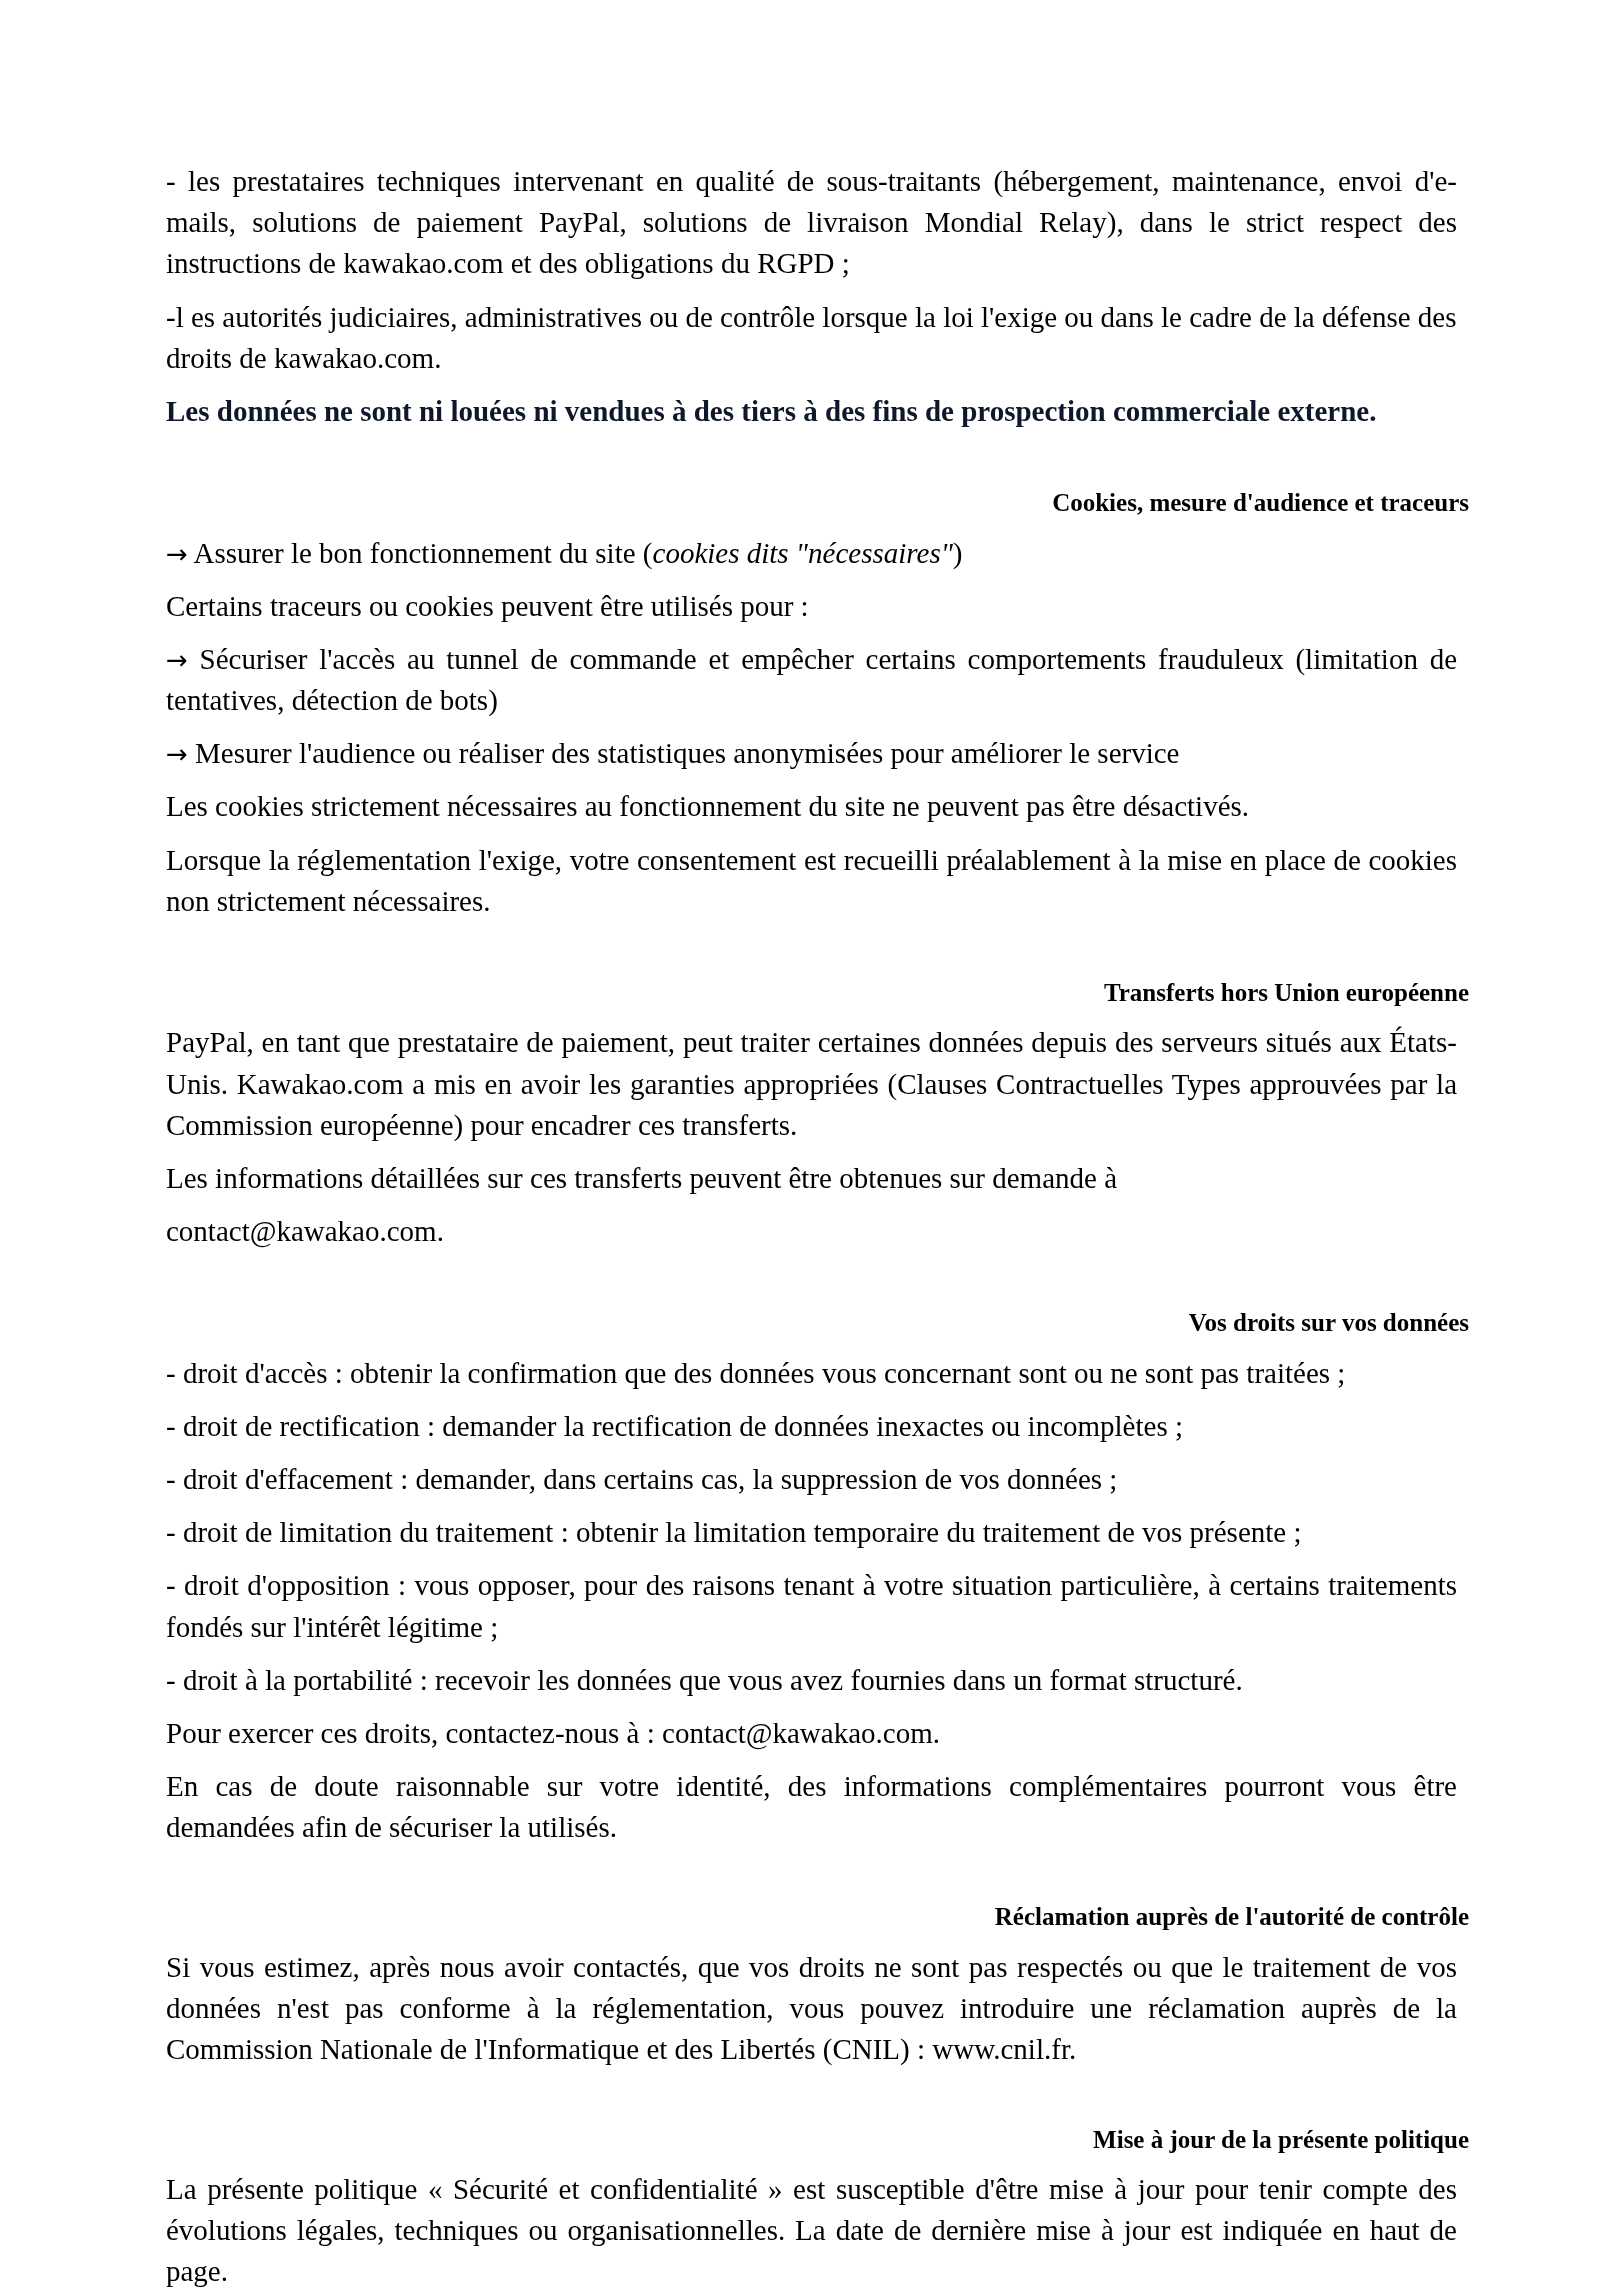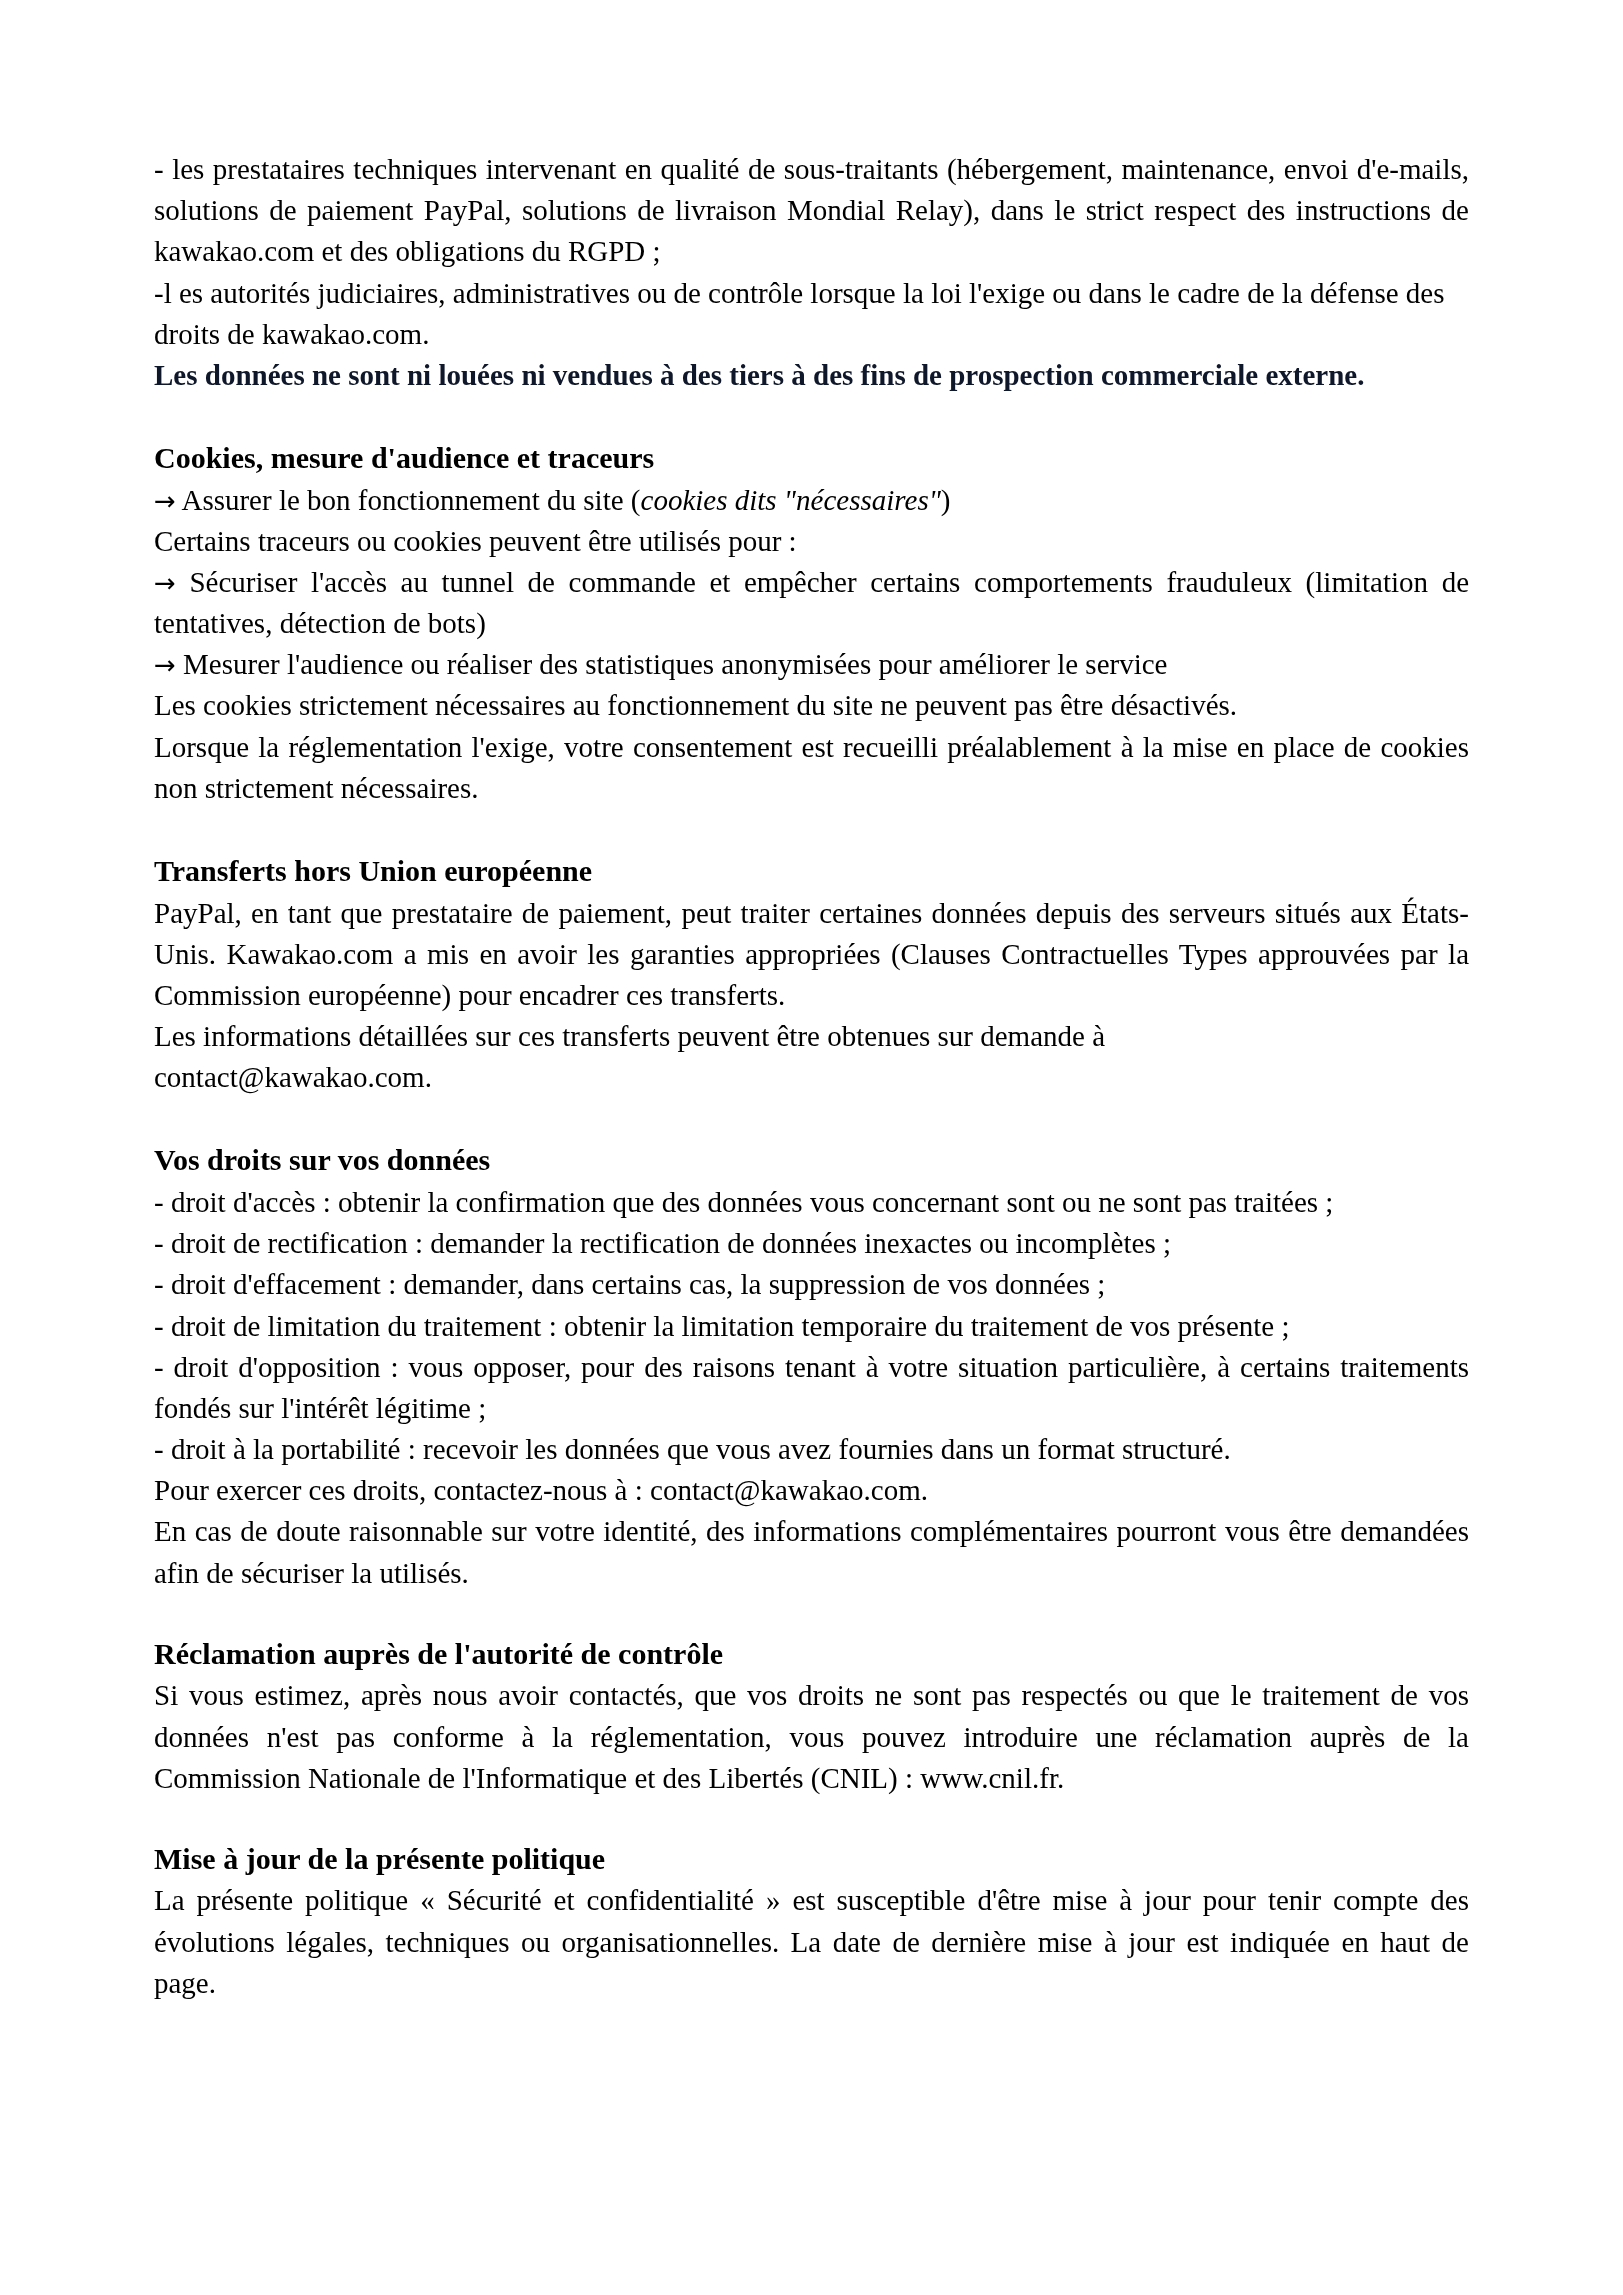--- a/index.html
+++ b/index.html
@@ -16,36 +16,36 @@
     box-sizing: border-box;
     padding: 149px 154px 0 154px;
     font-family: "Liberation Serif", "DejaVu Serif", serif;
     color: #000000;
     overflow: hidden;
   }
   .content {
     width: 1315px;
   }
   p.body {
-    margin: 0;
+    margin: 12px;
     font-size: 29px;
     line-height: 1.42;
     text-align: justify;
     text-justify: inter-word;
     hyphens: none;
   }
   p.body.last-left {
     text-align: left;
   }
   h2.heading {
     margin: 0;
-    font-size: 30px;
+    font-size: 25px;
     line-height: 1.42;
     font-weight: bold;
-    text-align: left;
+    text-align: right;
   }
   .emph-gray {
     color: #0f172a;
     font-weight: bold;
   }
   .ital {
     font-style: italic;
   }
   .gap-lg {
     height: 41px;

